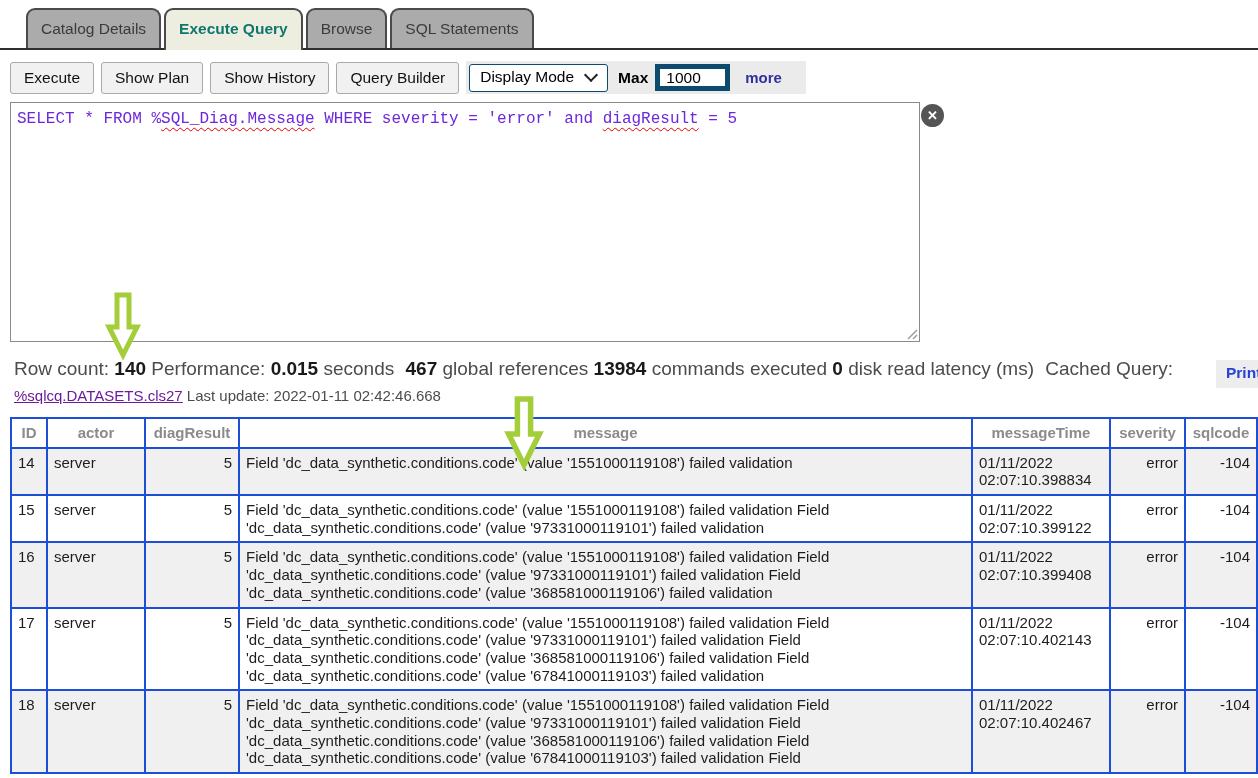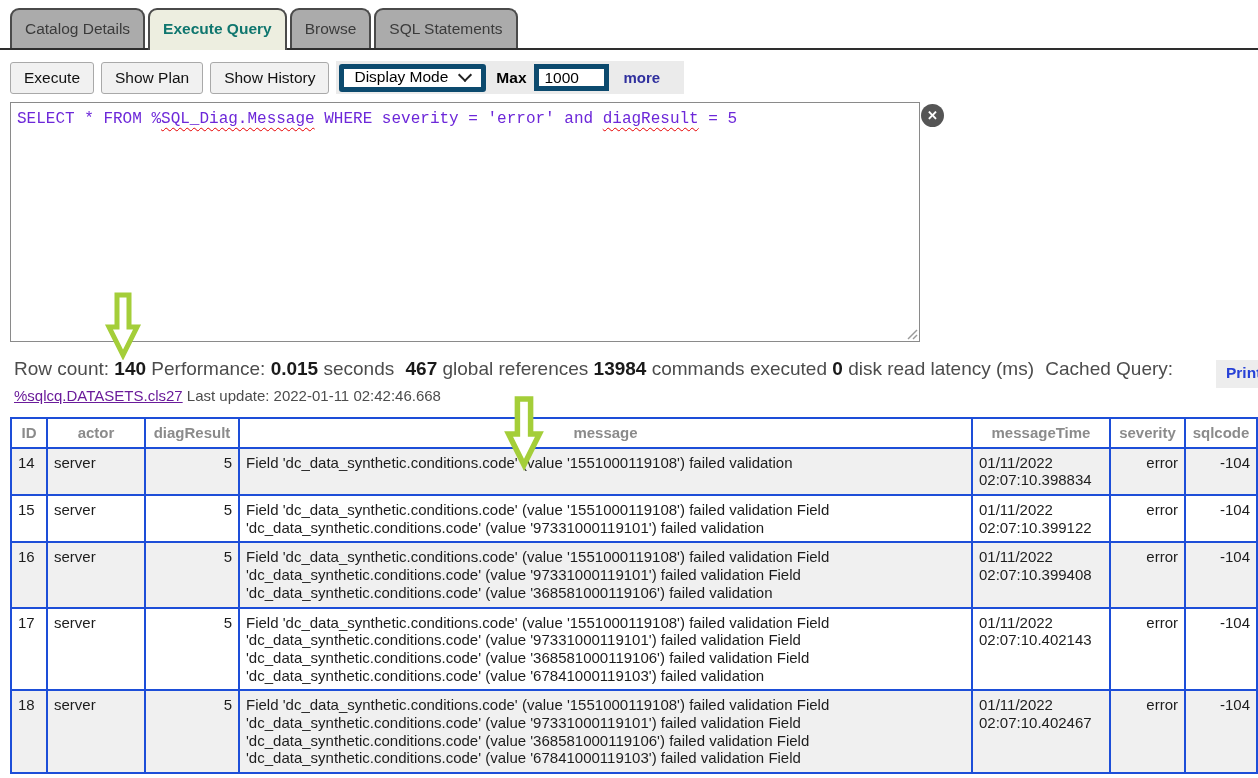--- a/index.html
+++ b/index.html
@@ -4,21 +4,21 @@
 <style>
   * { box-sizing: border-box; }
   html,body { margin:0; padding:0; }
   body {
     width:1258px; height:778px; overflow:hidden; position:relative;
     background:#fff; font-family:"Liberation Sans", sans-serif; color:#1d1d1d;
   }
   
   .tabbar {
     display:flex; align-items:flex-start;
-    padding:8px 0 0 10px; border-bottom:2px solid #2e2e2e;
+    padding:8px 0 0 26px; border-bottom:2px solid #2e2e2e;
   }
   .tab {
     padding:10px 13px; margin-right:3px;
     background:#ababab; color:#3b3b3b;
     border:2px solid #4a4a4a; border-bottom:none;
     border-radius:9px 9px 0 0; font-size:15.5px; cursor:pointer;
     white-space:nowrap;
   }
   .tab.active {
     background:var(--tab-active,#edeee0); color:#0f766e; font-weight:700;
@@ -30,21 +30,21 @@
     font-family:"Liberation Sans",sans-serif; font-size:15.5px; color:#111;
     background:#f1f1f1; border:1px solid #a9a9a9; border-radius:3px;
     padding:5px 13px; margin-right:7px; cursor:pointer; height:32px;
   }
   .mode-strip {
     display:flex; align-items:center; background:#ebebeb;
     padding:3px 24px 3px 3px; height:33px;
   }
   .select-box {
     display:flex; align-items:center; background:#fff;
-    border:5px solid #0c4a6e; border-radius:3px; padding:4px 10px 5px 10px;
+    border:1px solid #0c4a6e; border-radius:3px; padding:4px 10px 5px 10px;
     font-size:15.5px; color:#000; cursor:pointer; height:28px;
   }
   .chev { width:11px; height:11px; margin-left:12px; position:relative; top:-2px; }
   .chev::after {
     content:""; display:block; width:8px; height:8px;
     border-right:2px solid #222; border-bottom:2px solid #222;
     transform:rotate(45deg);
   }
   .max-label { font-weight:700; font-size:15.5px; margin:0 7px 0 10px; color:#000; }
   .max-input {
@@ -111,20 +111,21 @@
     <div class="tab active">Execute Query</div>
     <div class="tab">Browse</div>
     <div class="tab">SQL Statements</div>
   </div>
 
 <div class="toolbar">
   <span style="display:flex;">
       <button>Execute</button>
       <button>Show Plan</button>
       <button>Show History</button>
+      <button>Query Builder</button>
     </span>
   <span class="mode-strip">
     <span class="select-box">
       <span>Display Mode</span>
       <span class="chev"></span>
     </span>
     <span class="max-label">Max</span>
     <input class="max-input" value="1000" style="">
     <span class="more-link" style="color: rgb(48, 48, 158);">more</span>
   </span>

